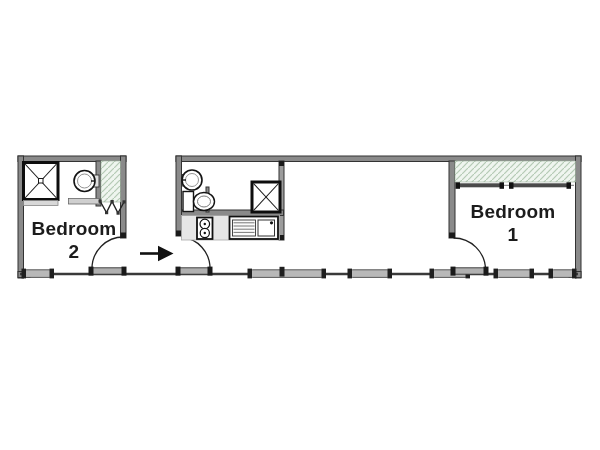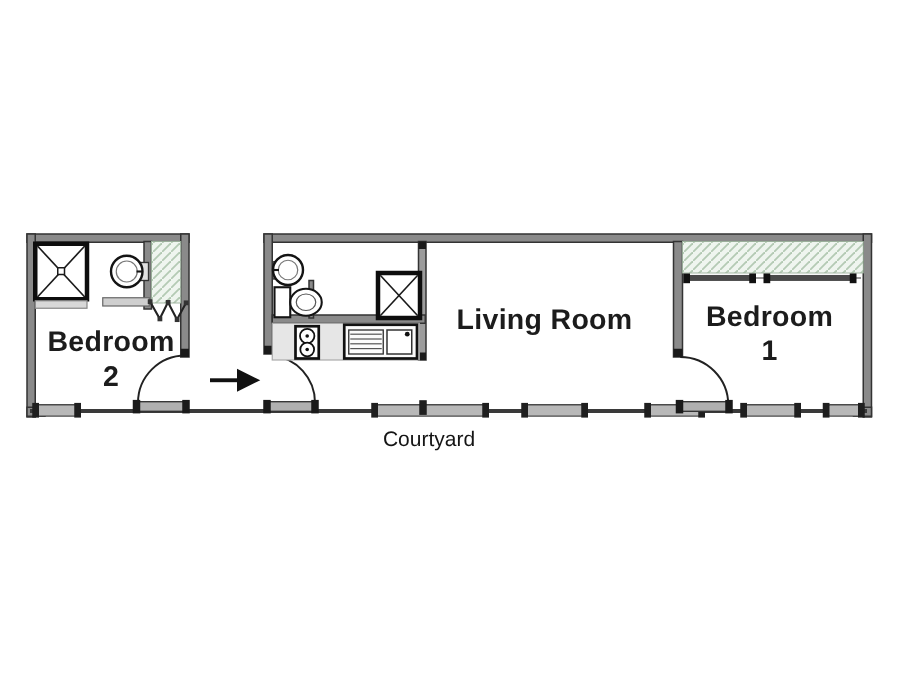--- a/index.html
+++ b/index.html
@@ -188,22 +188,20 @@
       <line x1="140" y1="253.5" x2="159" y2="253.5" stroke="#111" stroke-width="2.6"></line>
       <polygon points="158,245.8 173.5,253.5 158,261.2" fill="#111"></polygon>
     </g>
   </svg>
 
   <div class="room-label" style="left:24px;top:217px;width:100px;">
     <span>Bedroom</span><br>
     <span>2</span>
   </div>
 
-  <div class="room-label" style="left:288px;top:202px;width:150px;">Living Room</div>
 
   <div class="room-label" style="left:453px;top:200px;width:120px;">
     <span>Bedroom</span><br>
     <span>1</span>
   </div>
 
-  <div class="plain-label" style="left:236px;top:285px;width:100px;">Courtyard</div>
 
 </div>
 
 </body></html>

